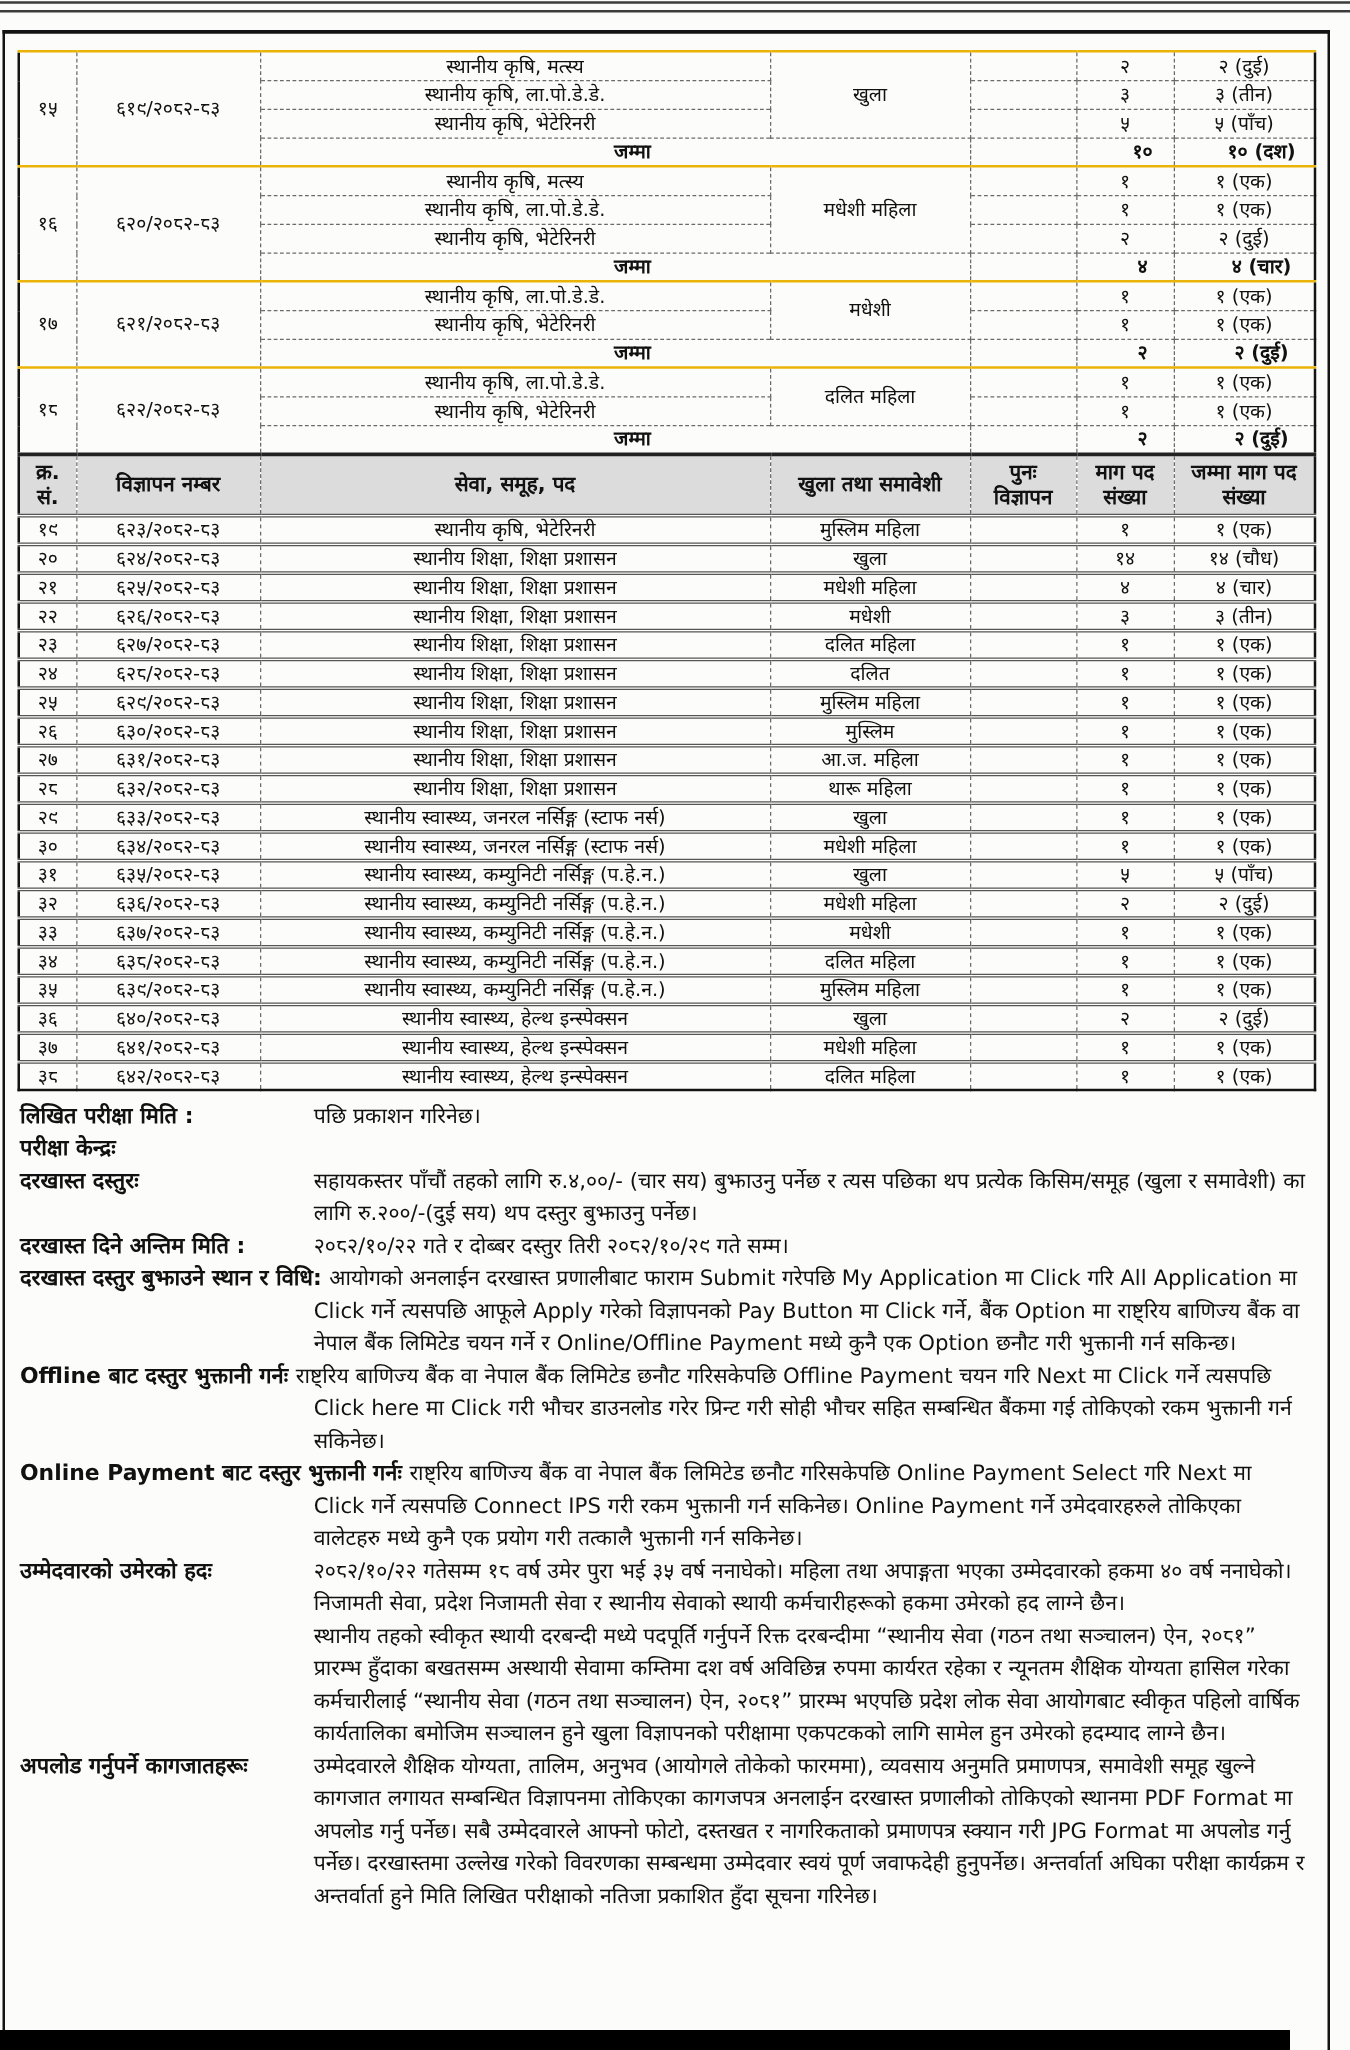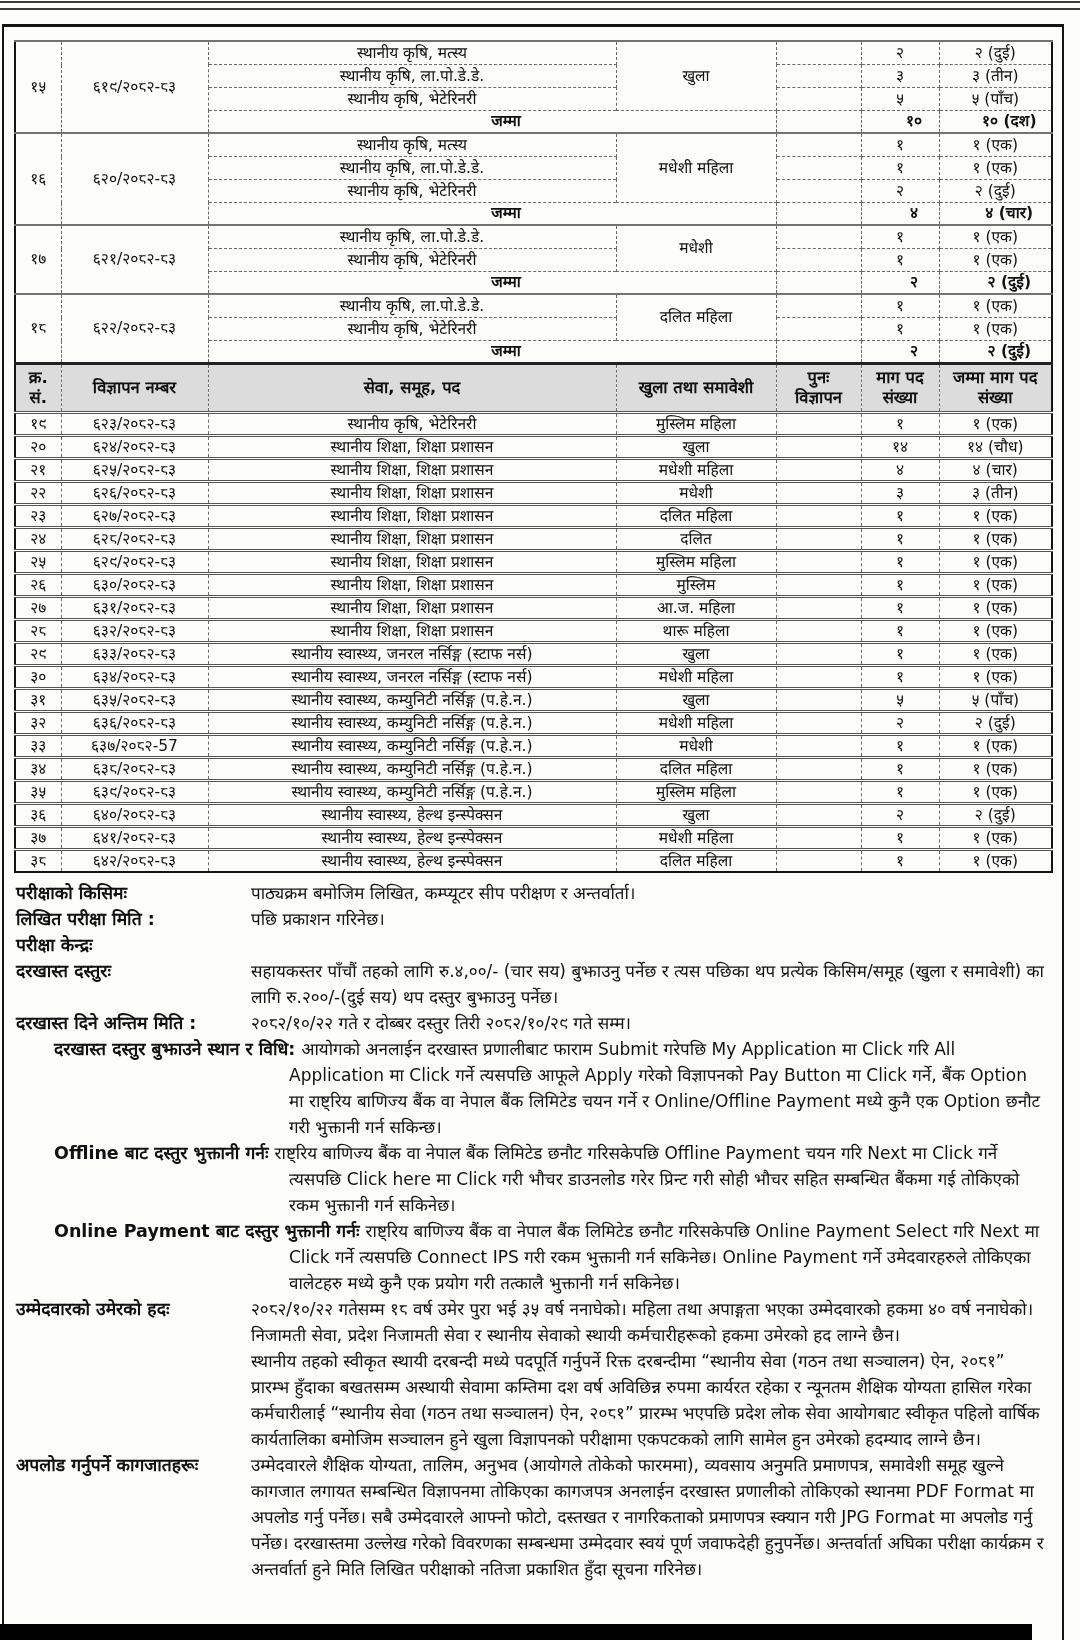--- a/index.html
+++ b/index.html
@@ -14,29 +14,29 @@
   table.vac{border-collapse:collapse;table-layout:fixed;margin:13px 0 0 10px;
             border:2px solid #141414;}
   table.vac td, table.vac th{border:1px dashed #6a6a6a;padding:0 3px;text-align:center;
             font-size:15.5px;line-height:19px;overflow:hidden;white-space:nowrap;}
   table.vac th{background:#dcdcdc;font-weight:bold;font-size:16.5px;line-height:20px;
             white-space:pre-line;border-top:3px solid #222;border-bottom:3px solid #222;
             padding:3px 2px;}
   tr.sub td{height:22px;}
   tr.jamma td{height:21px;font-weight:bold;padding-left:31px;}
   tr.srow td{height:20px;border-top:3px double #555;}
-  tr.grp-top td{border-top:2px solid #737373;}
+  tr.grp-top td{border-top:2px solid #eab308;}
   td.post{text-align:left;padding-left:7px;}
   
   .info{padding:7px 16px 0 12px;}
   .info-item{font-size:17px;line-height:26px;text-align:left;}
   .info-item.cols{display:flex;}
   .info-label{font-weight:bold;font-size:17.5px;width:235px;flex:none;}
   .info-text{flex:1;white-space:pre-line;}
-  .info-item.inline{display:block;padding-left:235px;text-indent:-235px;margin-left:38px;}
+  .info-item.inline{display:block;padding-left:235px;text-indent:-235px;}
   .info-item.inline .ilabel{font-weight:bold;font-size:17.5px;}
   .bottom-bar{position:absolute;left:0;bottom:0;width:1032px;height:16px;background:#000;}
 </style>
 </head>
 <body>
 
 <div class="page">
   <div class="top-rule"></div>
   <div class="frame">
 
@@ -281,21 +281,21 @@
             <td>३२</td>
             <td>६३६/२०८२-८३</td>
             <td class="post">स्थानीय स्वास्थ्य, कम्युनिटी नर्सिङ्ग (प.हे.न.)</td>
             <td>मधेशी महिला</td>
             <td></td>
             <td>२</td>
             <td>२ (दुई)</td>
           </tr>
           <tr class="srow">
             <td>३३</td>
-            <td>६३७/२०८२-57</td>
+            <td>६३७/२०८२-८३</td>
             <td class="post">स्थानीय स्वास्थ्य, कम्युनिटी नर्सिङ्ग (प.हे.न.)</td>
             <td>मधेशी</td>
             <td></td>
             <td>१</td>
             <td>१ (एक)</td>
           </tr>
           <tr class="srow">
             <td>३४</td>
             <td>६३८/२०८२-८३</td>
             <td class="post">स्थानीय स्वास्थ्य, कम्युनिटी नर्सिङ्ग (प.हे.न.)</td>
@@ -337,24 +337,20 @@
             <td class="post">स्थानीय स्वास्थ्य, हेल्थ इन्स्पेक्सन</td>
             <td>दलित महिला</td>
             <td></td>
             <td>१</td>
             <td>१ (एक)</td>
           </tr>
         </tbody>
     </table>
 
     <div class="info">
-        <div class="info-item cols">
-          <div class="info-label">परीक्षाको किसिमः</div>
-          <div class="info-text">पाठ्यक्रम बमोजिम लिखित, कम्प्यूटर सीप परीक्षण र अन्तर्वार्ता।</div>
-        </div>
         <div class="info-item cols">
           <div class="info-label">लिखित परीक्षा मिति :</div>
           <div class="info-text">पछि प्रकाशन गरिनेछ।</div>
         </div>
         <div class="info-item cols">
           <div class="info-label">परीक्षा केन्द्रः</div>
         </div>
         <div class="info-item cols">
           <div class="info-label">दरखास्त दस्तुरः</div>
           <div class="info-text">सहायकस्तर पाँचौं तहको लागि रु.४,००/- (चार सय) बुझाउनु पर्नेछ र त्यस पछिका थप प्रत्येक किसिम/समूह (खुला र समावेशी) का लागि रु.२००/-(दुई सय) थप दस्तुर बुझाउनु पर्नेछ।</div>

